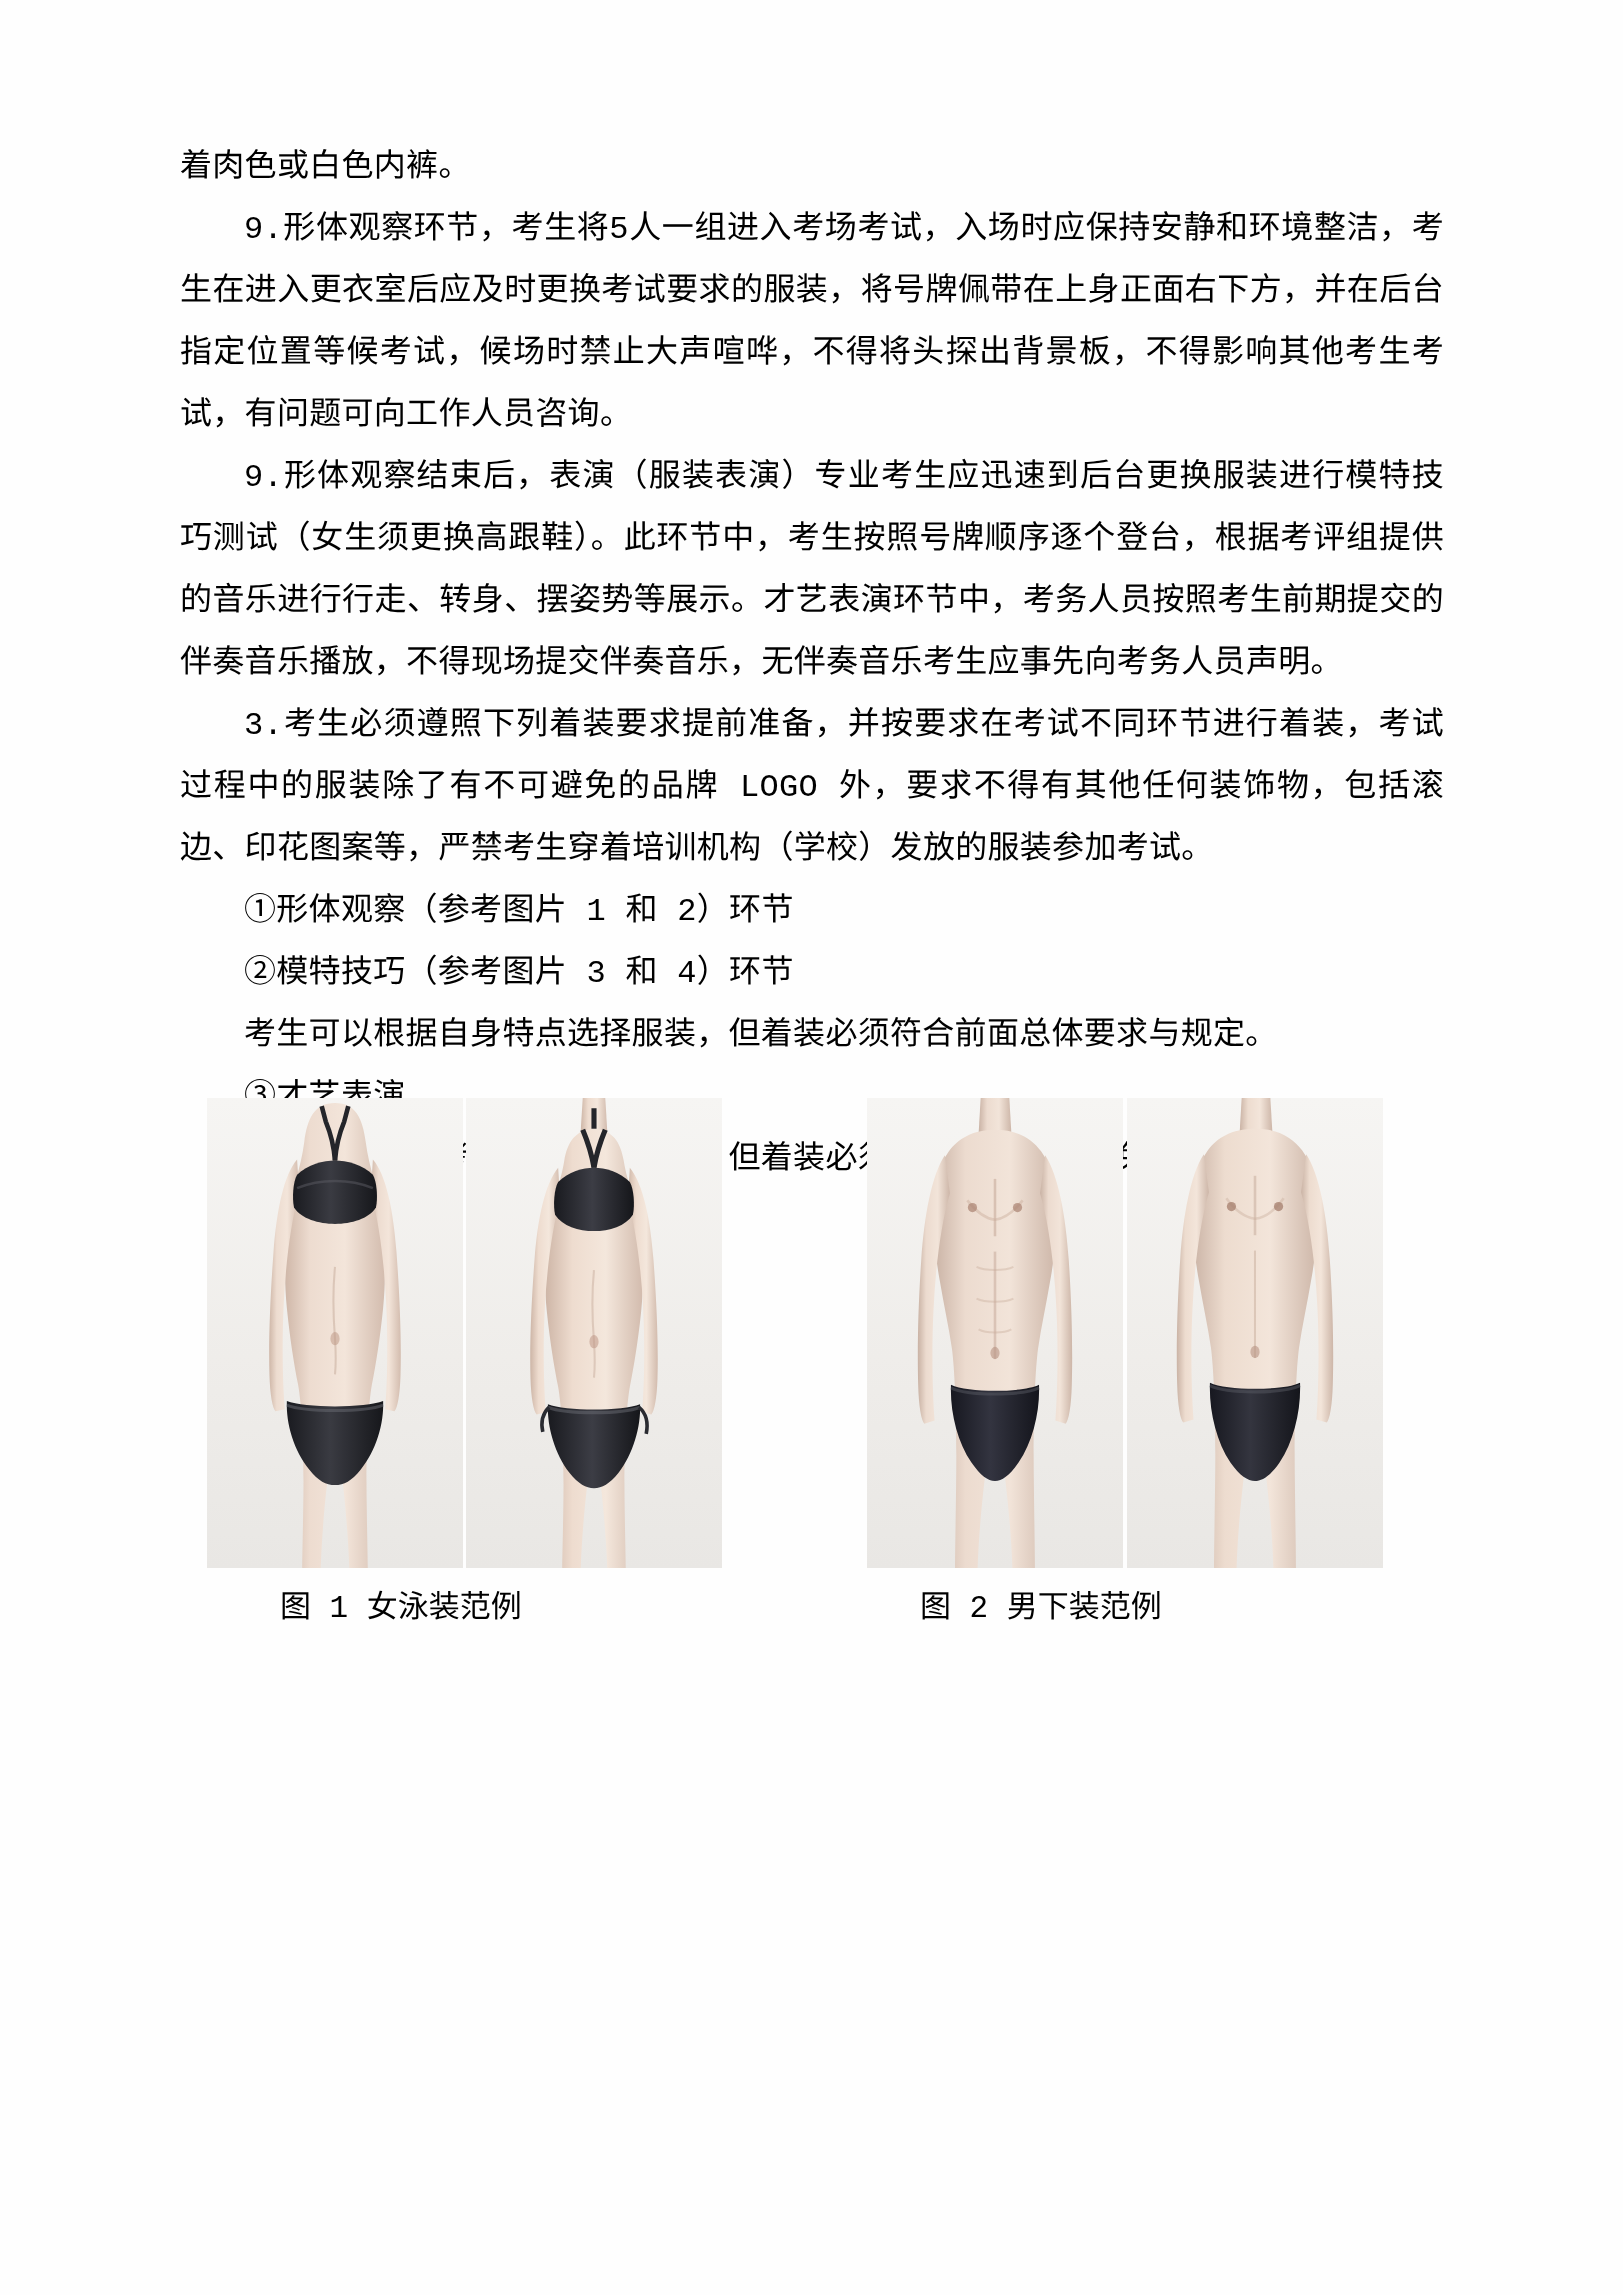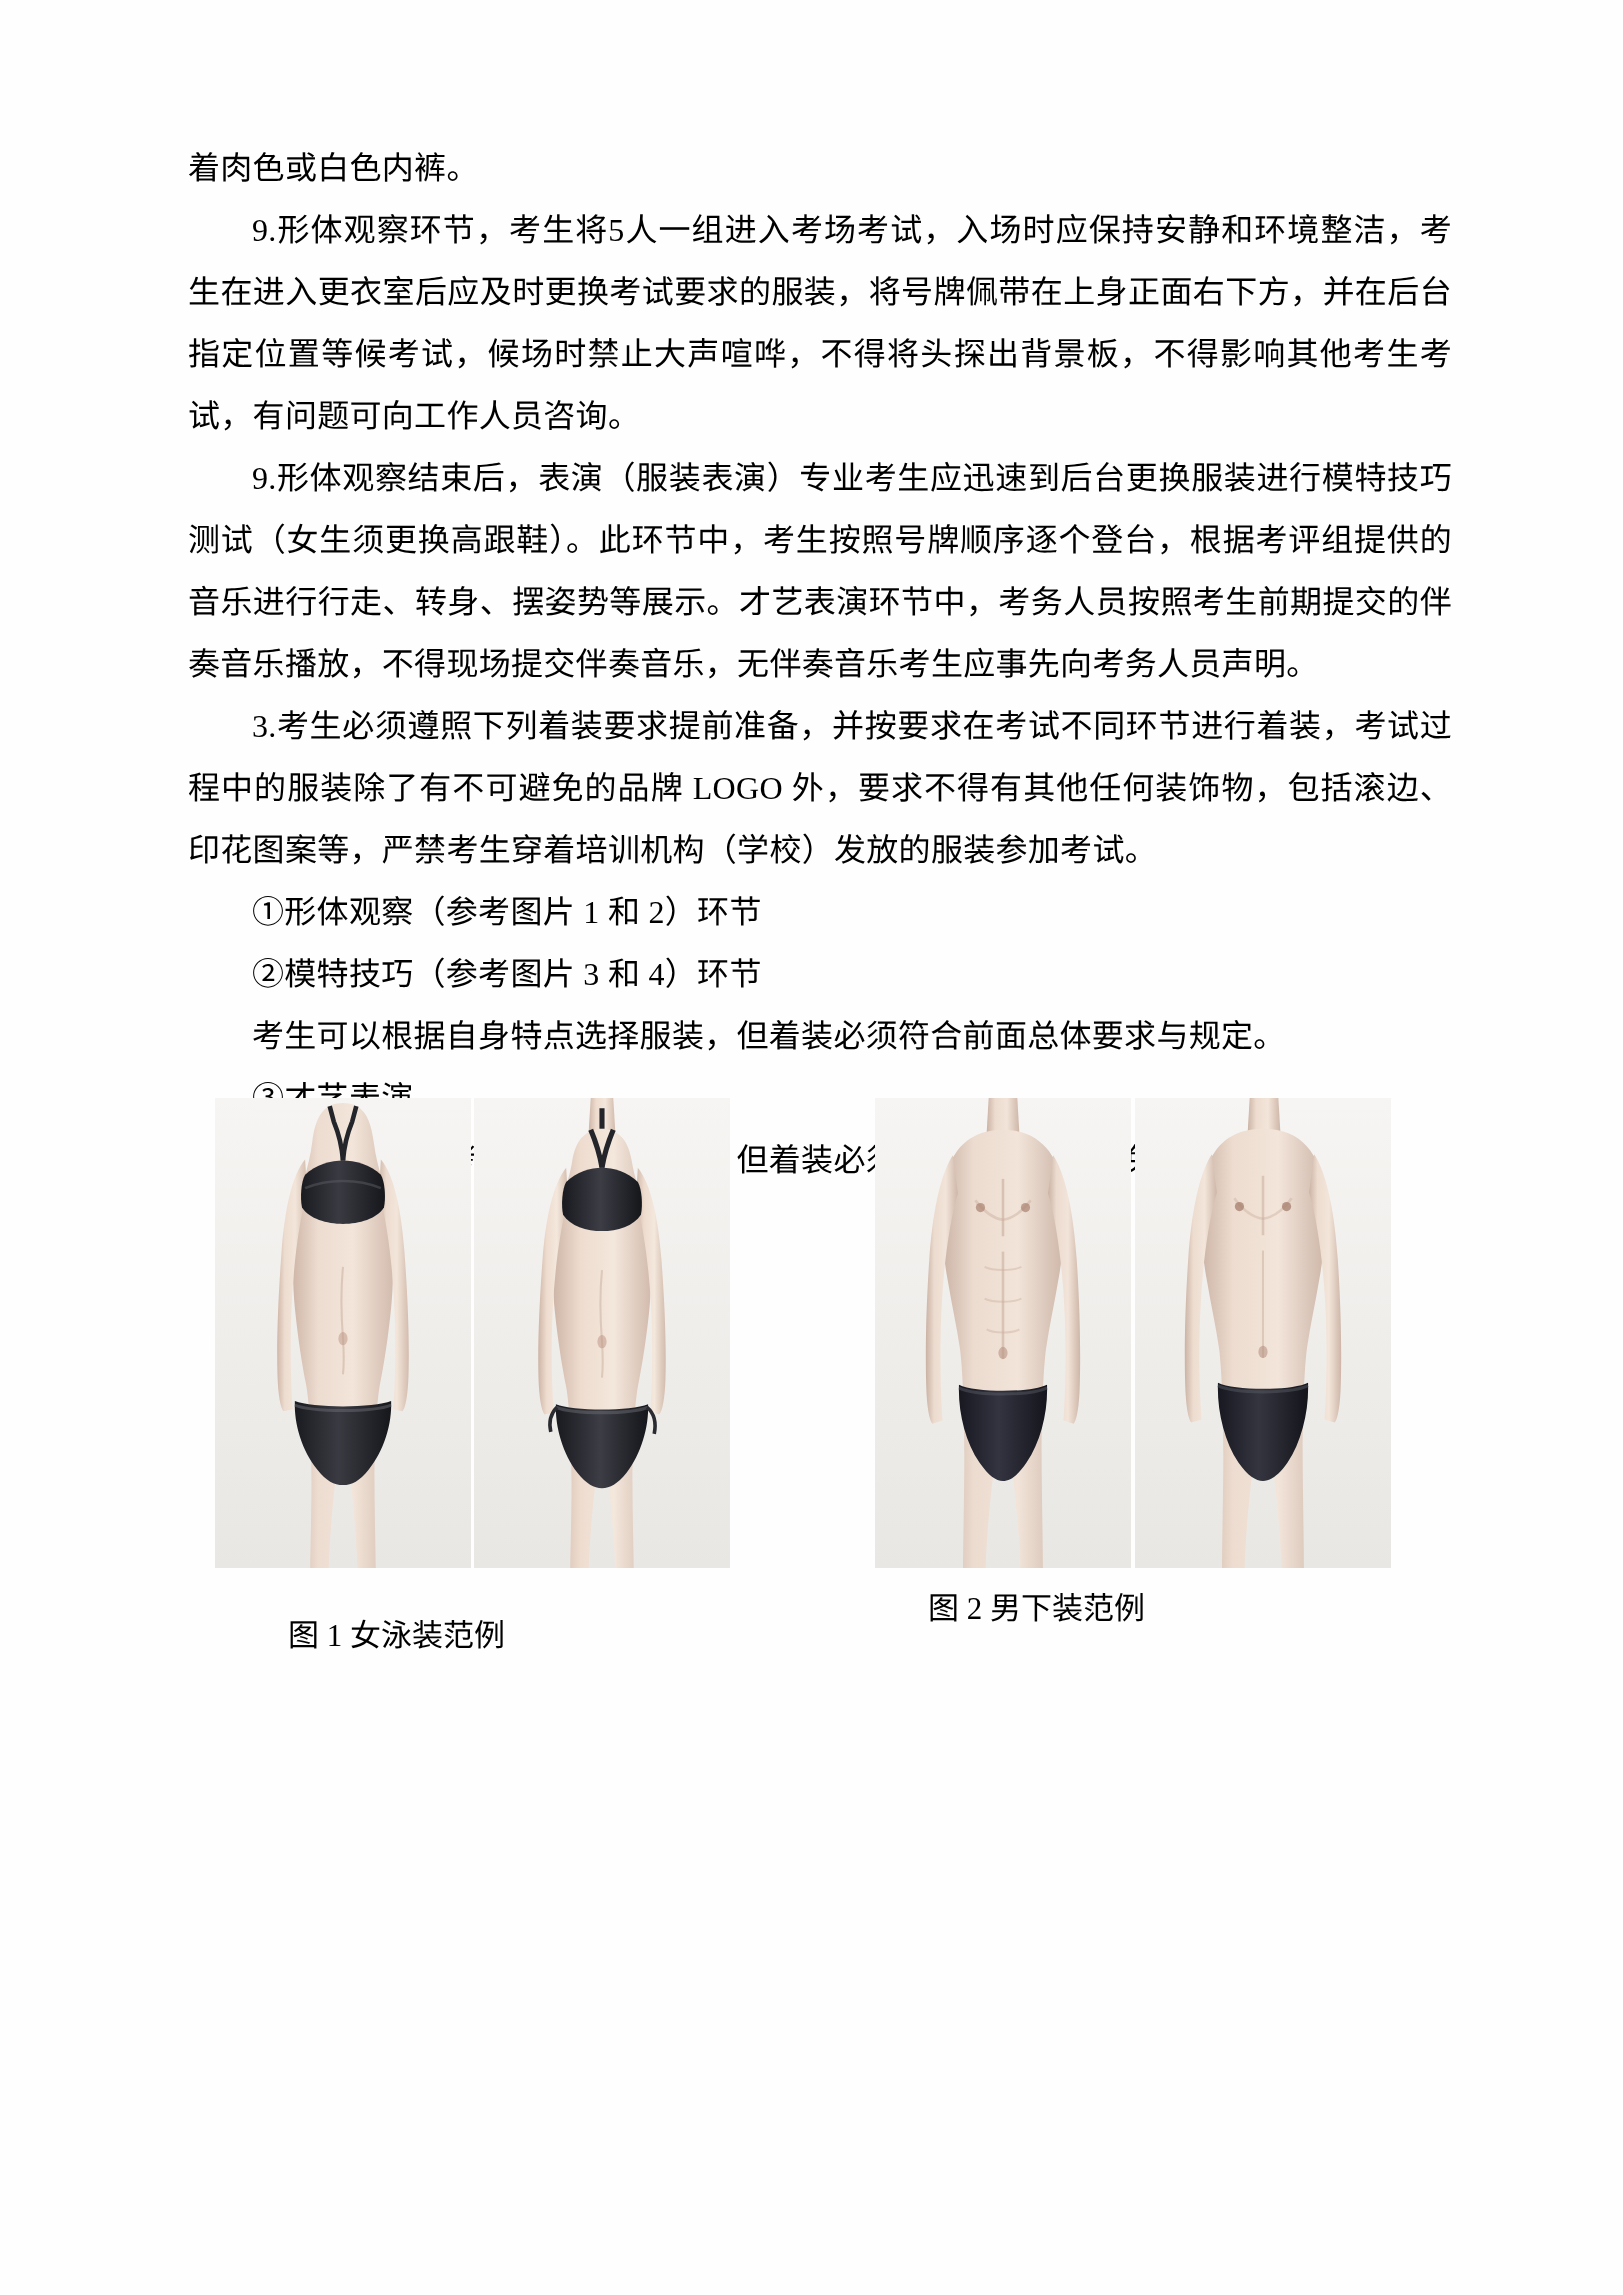--- a/index.html
+++ b/index.html
@@ -18,23 +18,24 @@
   .page {
     position: absolute;
     left: 0;
     top: 0;
     width: 1623px;
     height: 2295px;
     background: #fefefe;
   }
   .content {
     position: absolute;
-    left: 188px;
+    left: 180px;
     top: 137px;
     width: 1264px;
+    font-family: Liberation Mono, monospace;
   }
   p.para {
     margin: 0 0 0 0;
     font-size: 32px;
     line-height: 62px;
     text-align: justify;
     text-justify: inter-ideograph;
     letter-spacing: 0.3px;
   }
   p.indent {
@@ -78,21 +79,21 @@
     height: 56px;
     margin-top: 17.4px;
   }
   .caption {
     position: absolute;
     top: 0;
     font-size: 31px;
     line-height: 47px;
     white-space: nowrap;
   }
-  .caption.c1 { left: 100px; margin-top: 27px; }
+  .caption.c1 { left: 100px; }
   .caption.c2 { left: 740px; }
 </style>
 </head>
 <body>
 
 <div class="page">
   <div class="content">
 
     <p class="para">着肉色或白色内裤。</p>
     <p class="para indent">9.形体观察环节，考生将5人一组进入考场考试，入场时应保持安静和环境整洁，考生在进入更衣室后应及时更换考试要求的服装，将号牌佩带在上身正面右下方，并在后台指定位置等候考试，候场时禁止大声喧哗，不得将头探出背景板，不得影响其他考生考试，有问题可向工作人员咨询。</p>

